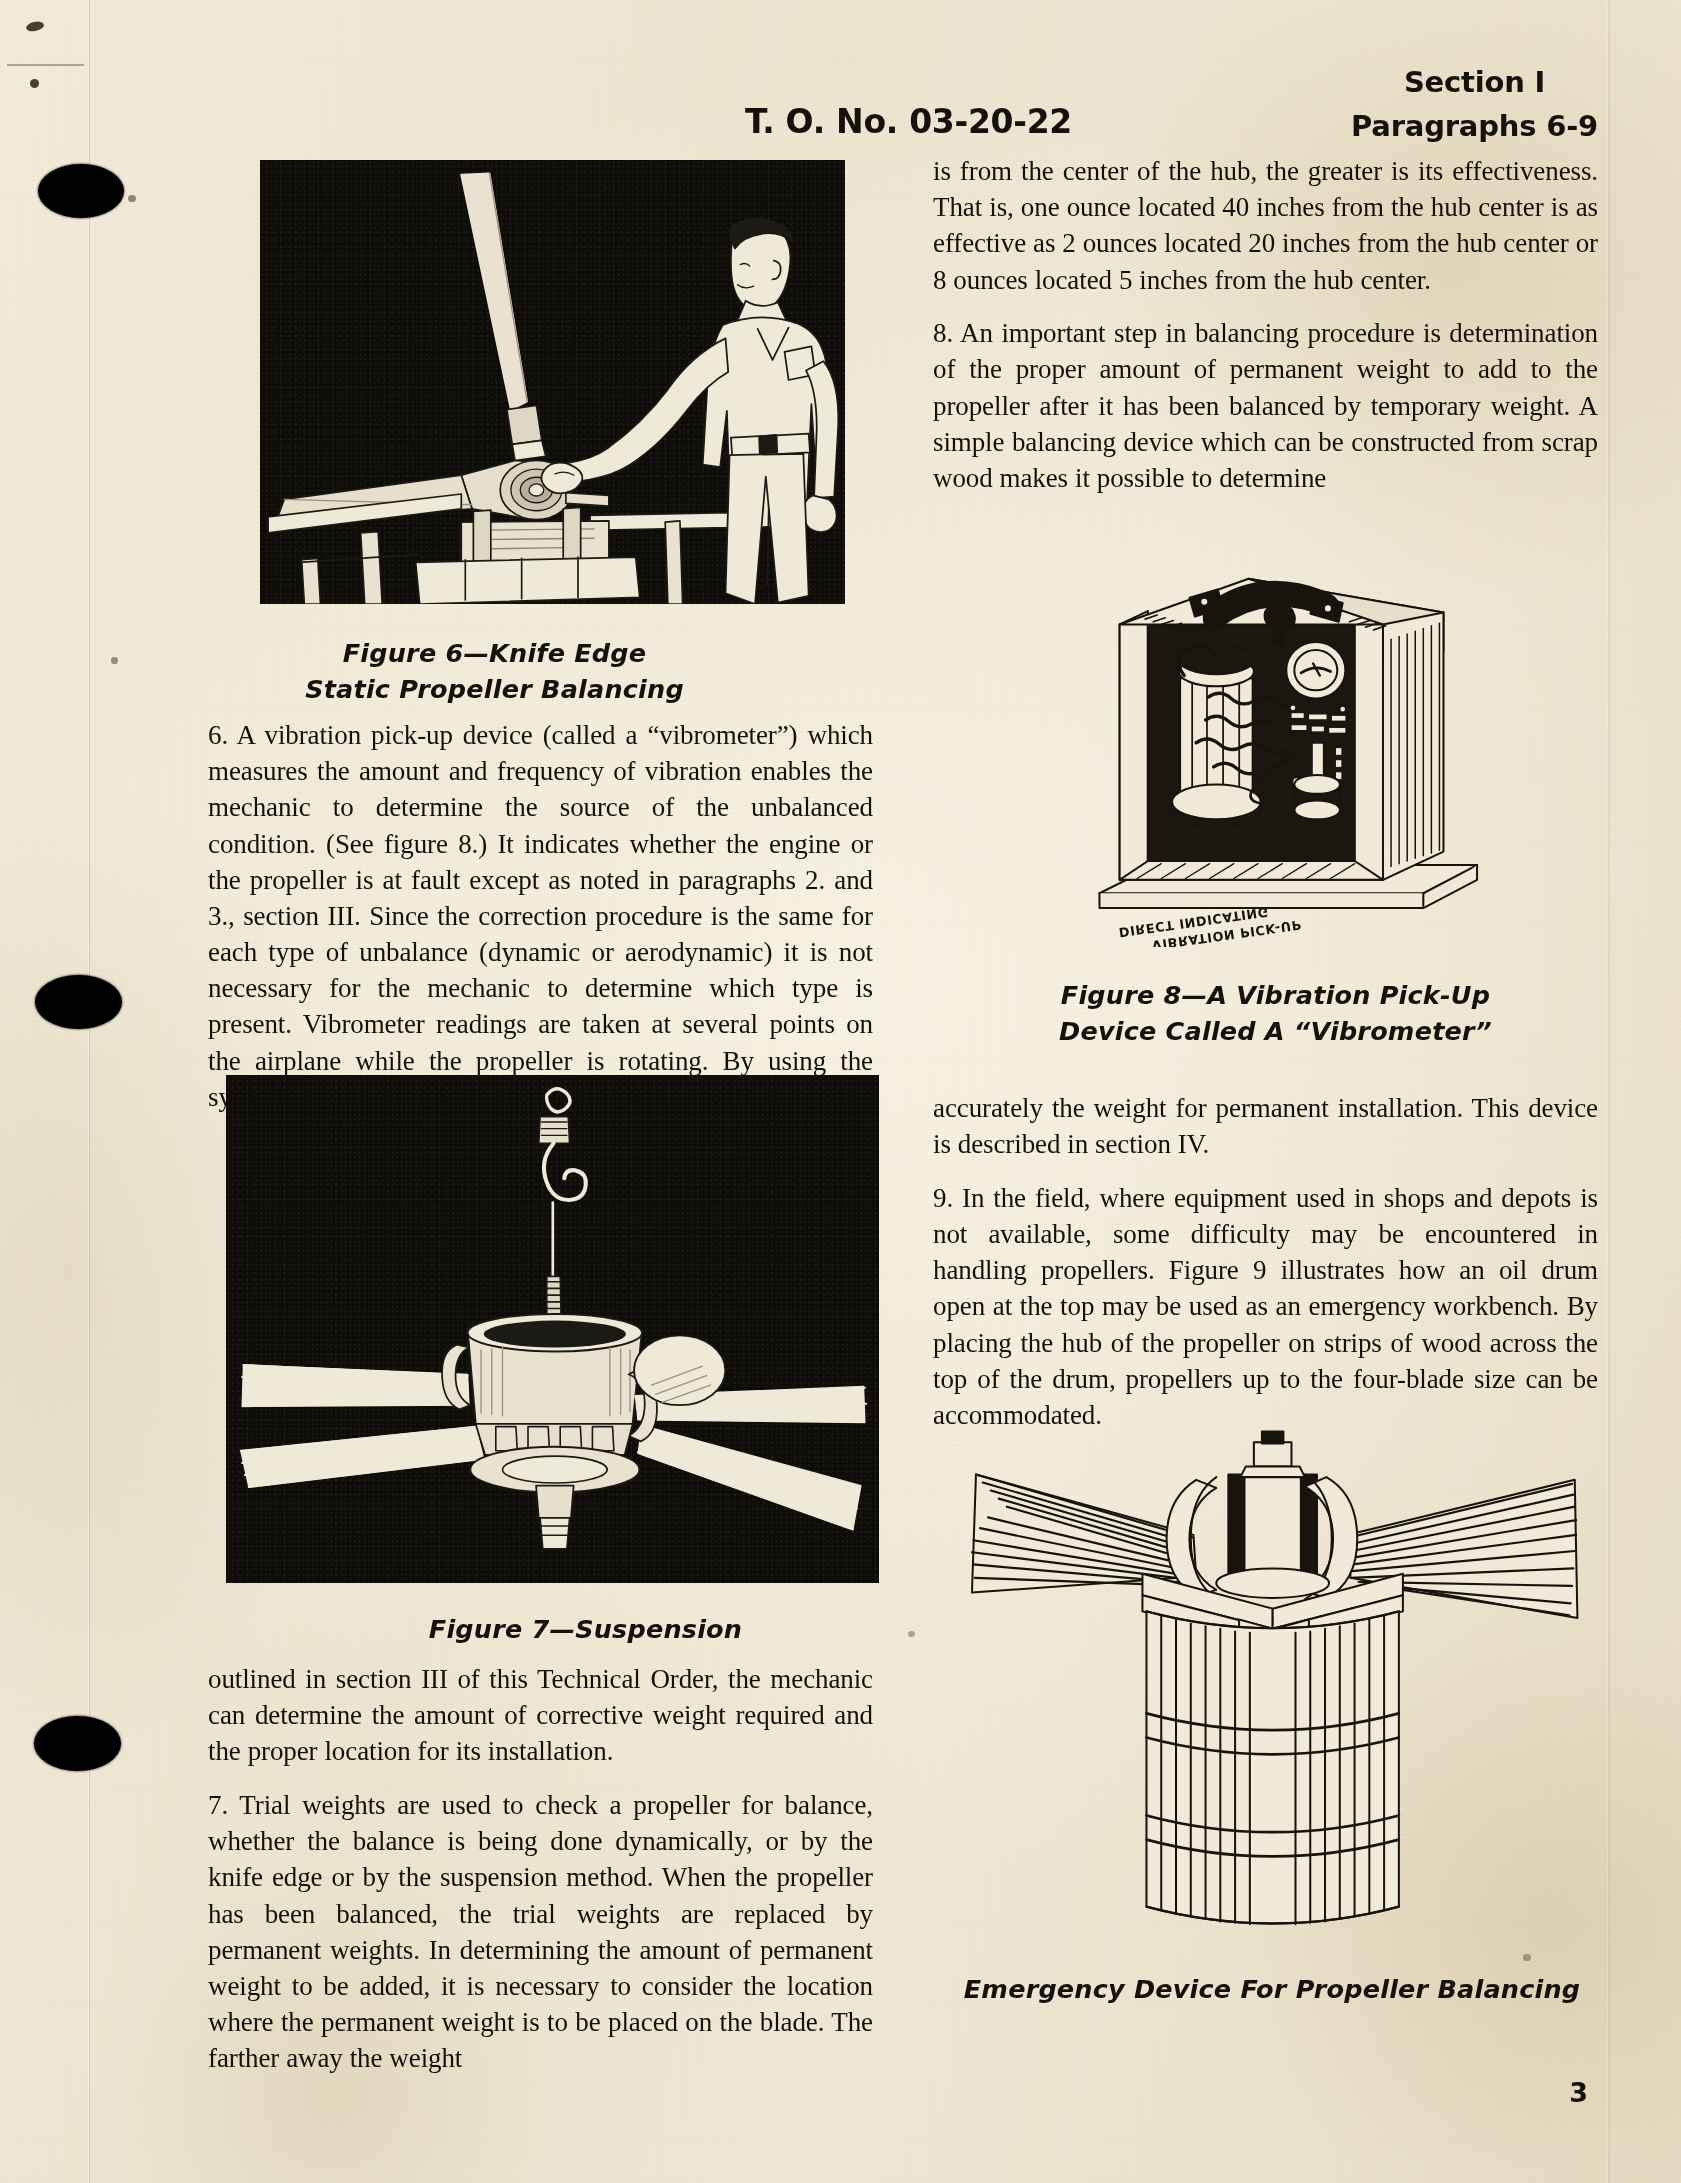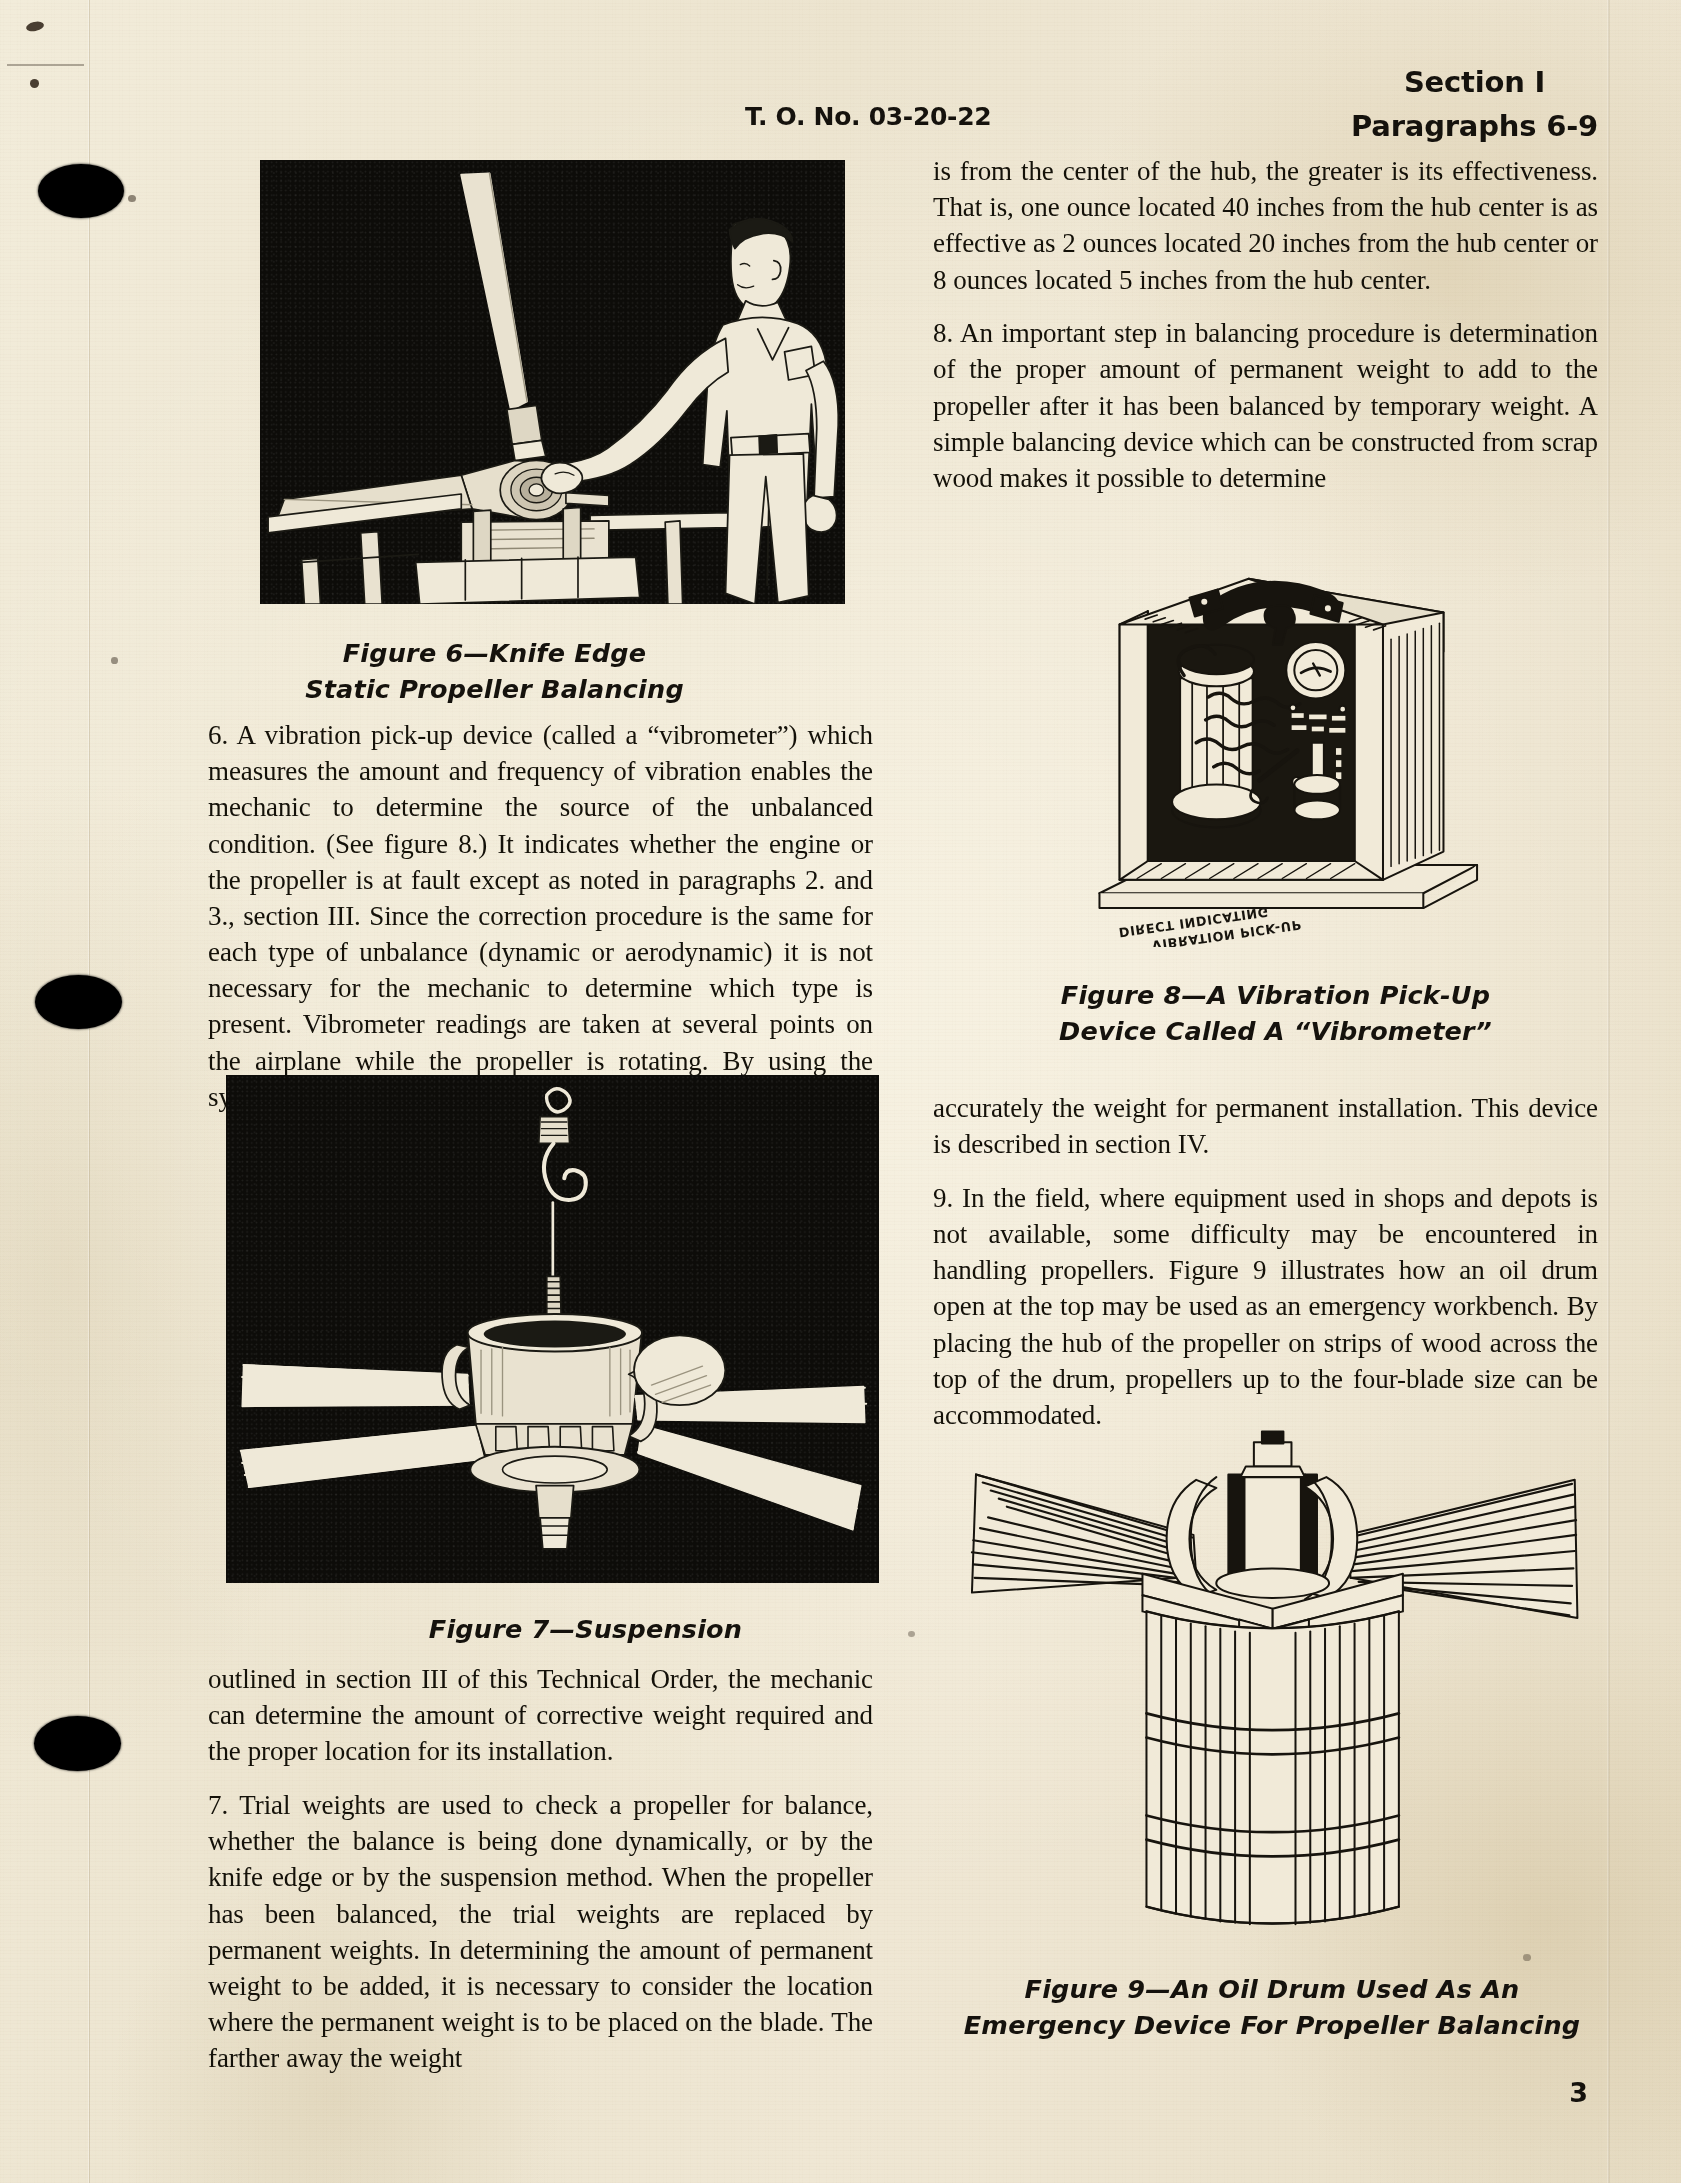--- a/index.html
+++ b/index.html
@@ -60,21 +60,21 @@
     top: 87px;
     left: 0; right: 0;
     height: 74px;
   }
   .head-center {
     position: absolute;
     left: 745px;
     top: 14.8px;
     font-family: "DejaVu Sans", sans-serif;
     font-weight: 700;
-    font-size: 25px;
+    font-size: 33px;
     letter-spacing: -0.3px;
     color: #15120d;
   }
   .head-right {
     position: absolute;
     right: 84px;
     top: -27px;
     text-align: center;
     font-family: "DejaVu Sans", sans-serif;
     font-weight: 700;
@@ -600,21 +600,20 @@
           <path d="M318 488 Q506 538 694 488" stroke-width="4"></path>
 
           <path d="M318 604 Q506 654 694 604" stroke-width="4"></path>
           <path d="M318 640 Q506 690 694 640" stroke-width="4"></path>
 
           <path d="M318 740 Q506 790 694 740" stroke-width="3.4"></path>
         </g>
       </svg>
     </div>
     <div class="caption" style="margin-top:24px;">
-      <div>Figure 9—An Oil Drum Used As An</div>
       <div>Emergency Device For Propeller Balancing</div>
     </div>
   </div>
 
   <div class="page-number">3</div>
 
 </div>
 
 
 </body></html>

